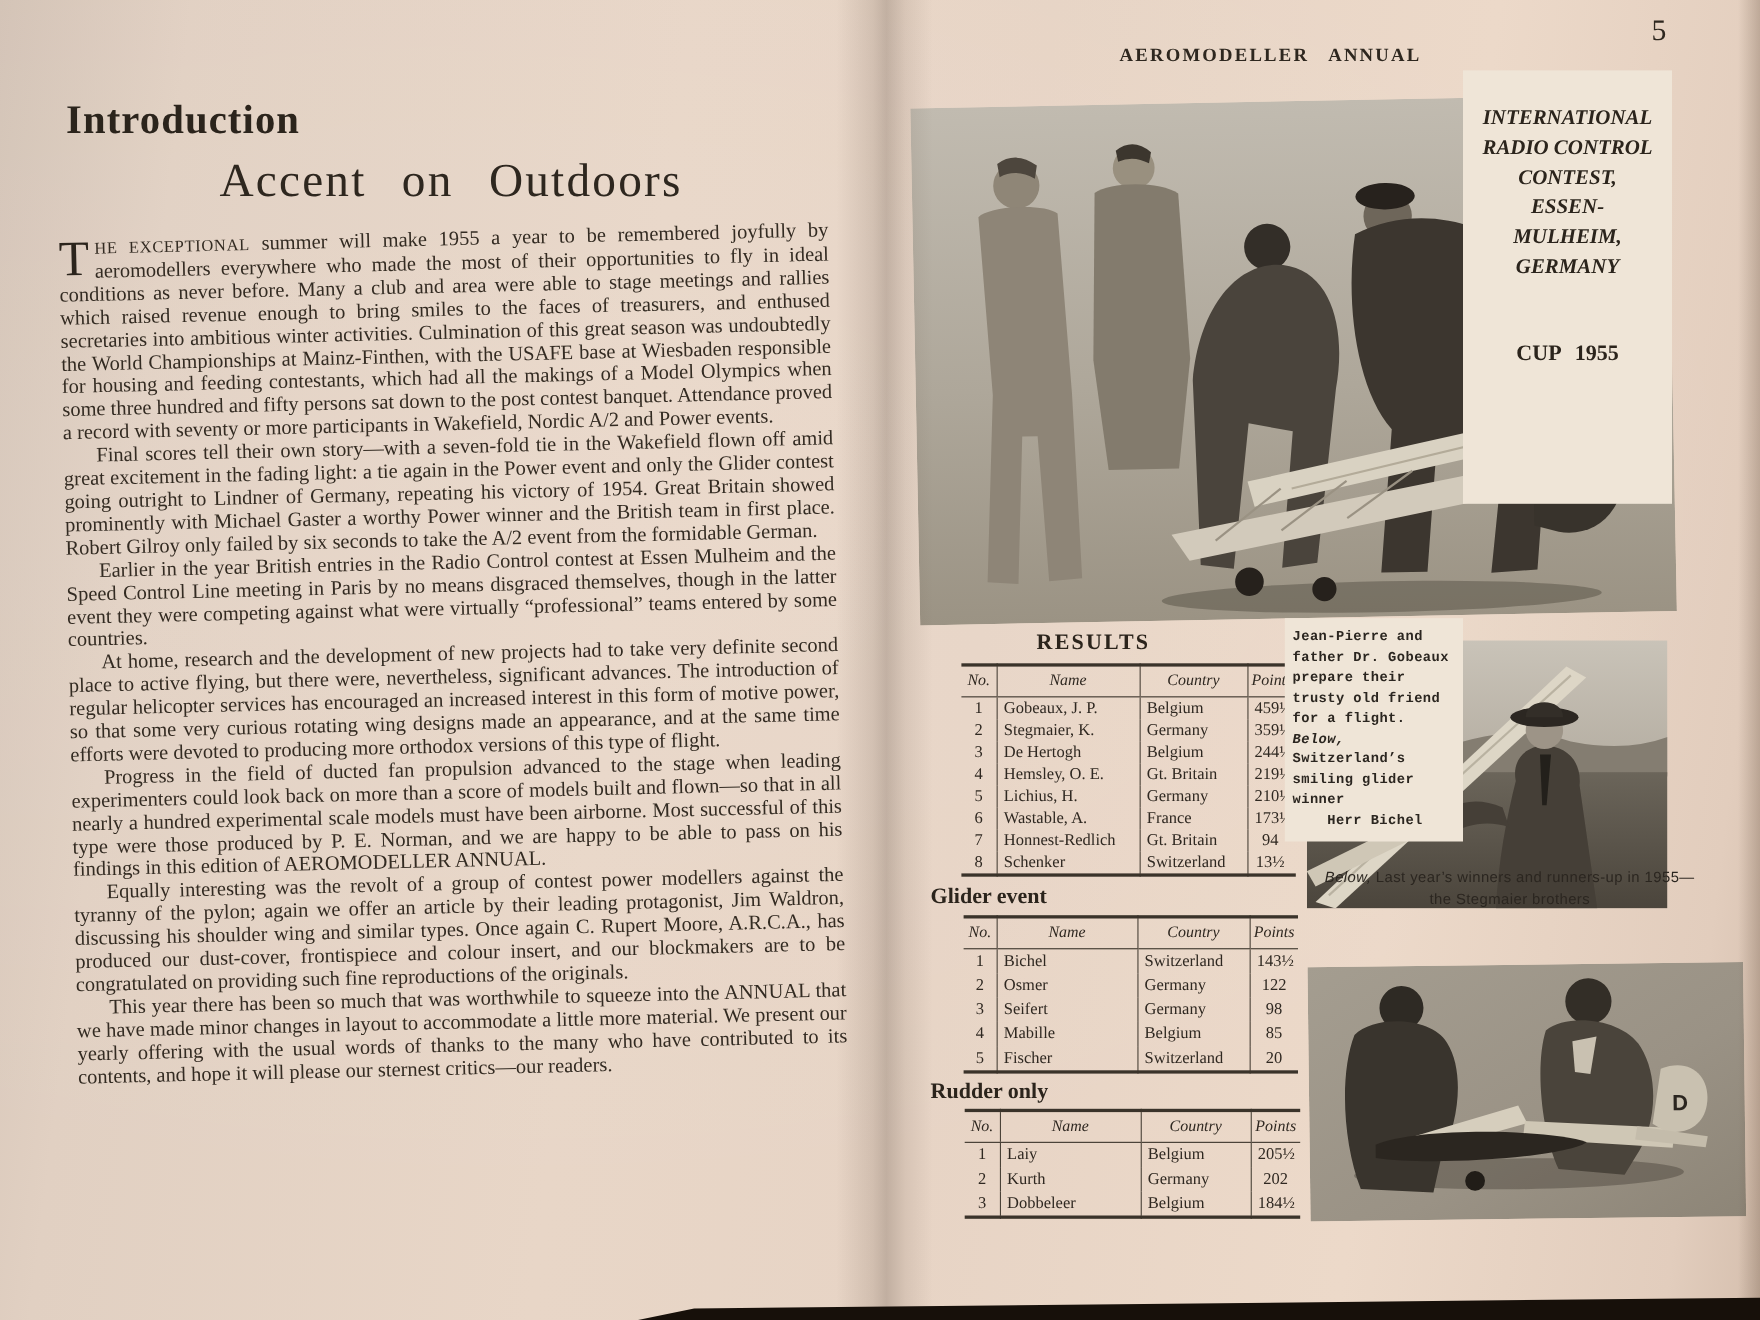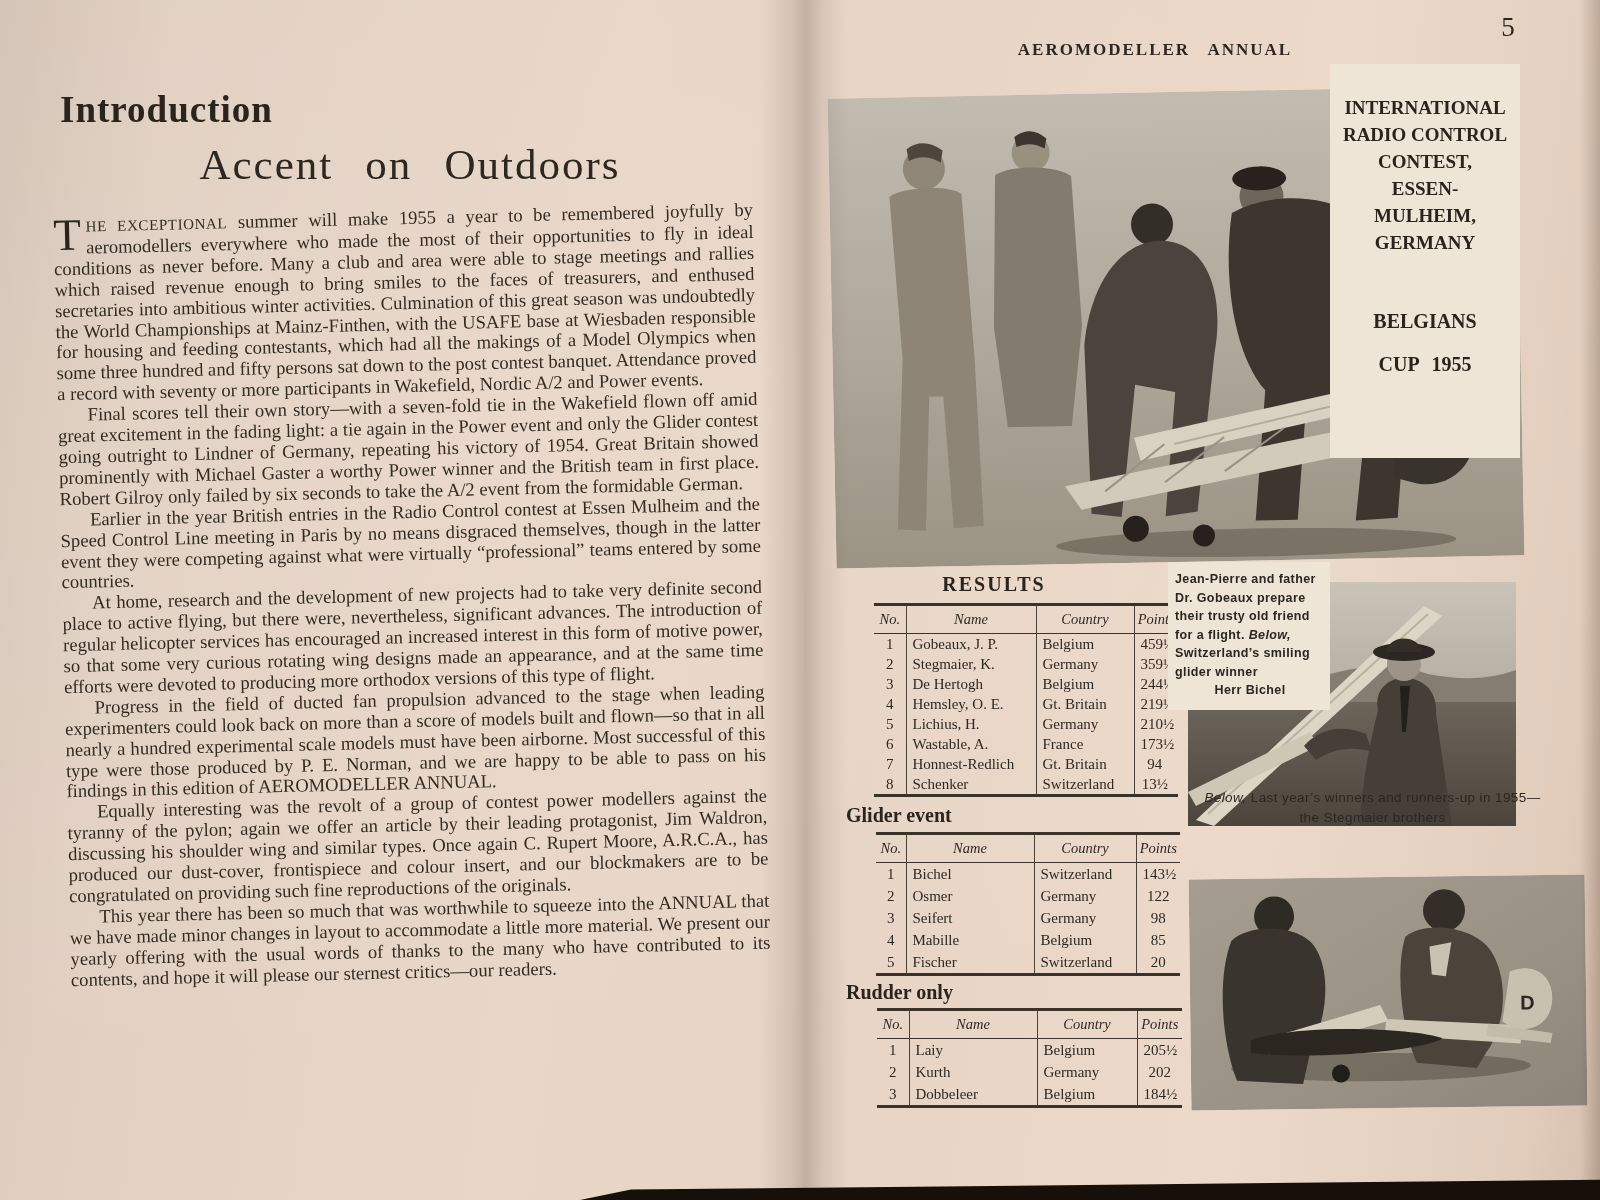--- a/index.html
+++ b/index.html
@@ -37,21 +37,21 @@
 
   
   .photo{position:absolute;overflow:hidden;}
   .photo svg{display:block;width:100%;height:100%;}
   #photo-main{left:832px;top:92px;width:688px;height:470px;transform:rotate(-1.1deg);}
   #photo-bichel{left:1188px;top:582px;width:328px;height:244px;}
   #photo-steg{left:1190px;top:877px;width:396px;height:231px;transform:rotate(-0.7deg);}
 
   
   .label-box{position:absolute;left:1330px;top:64px;width:190px;height:394px;background:#efe5d7;}
-  .contest{margin-top:30px;text-align:center;font-weight:bold;font-size:19px;line-height:27px;color:#2b241c;}
+  .contest{margin-top:30px;text-align:center;font-weight:bold;font-size:19px;line-height:27px;color:#2b241c;font-style:italic;}
   .cup{margin-top:44px;text-align:center;font-weight:bold;font-size:20px;line-height:43px;word-spacing:8px;color:#2b241c;}
 
   
   .tbl-title-center{position:absolute;left:842px;top:573px;width:304px;text-align:center;
     font-weight:bold;font-size:20px;letter-spacing:2px;color:#2b241c;}
   .tbl-title-left{position:absolute;font-weight:bold;font-size:20px;color:#2b241c;}
   #glider-title{left:846px;top:804px;}
   #rudder-title{left:846px;top:981px;}
   table.rtable{position:absolute;border-collapse:collapse;table-layout:fixed;
     border-top:3px solid #3a332a;border-bottom:3px solid #3a332a;color:#2f2821;margin-left:32px;}
@@ -61,21 +61,21 @@
   .rtable th{font-style:italic;font-weight:normal;font-size:14.5px;padding:5px 3px;
     border-bottom:1.5px solid #3a332a;text-align:center;}
   .rtable td{font-size:15px;padding:1.5px 6px;}
   #glider-table td,#rudder-table td{padding:2.5px 6px;}
   .rtable th + th, .rtable td + td{border-left:1.3px solid #4a4238;}
   .rtable .c-no{text-align:center;}
   .rtable .c-points{text-align:center;padding-right:9px;}
 
   
   .caption1{position:absolute;left:1168px;top:562px;width:150px;background:#efe5d7;
-    font-family:Liberation Sans, sans-serif;font-weight:bold;font-size:12.5px;line-height:18.5px;
+    font-family:Liberation Mono, monospace;font-weight:bold;font-size:12.5px;line-height:18.5px;
     padding:8px 5px 10px 7px;color:#2b2620;letter-spacing:0.4px;}
   .caption1 .herr{display:block;text-align:center;}
   .caption2{position:absolute;left:1150px;top:788px;width:445px;text-align:center;
     font-family:"Liberation Sans",sans-serif;font-weight:normal;font-size:13.5px;line-height:20px;
     color:#2b2620;letter-spacing:0.4px;}
   .it{font-style:italic;}
 </style>
 </head>
 <body>
 
@@ -158,21 +158,20 @@
 
       <div>INTERNATIONAL</div>
           <div>RADIO CONTROL</div>
           <div>CONTEST,</div>
           <div>ESSEN-</div>
           <div>MULHEIM,</div>
           <div>GERMANY</div>
         </div>
       <div class="cup">
 
-          <div>BELGIANS</div>
           <div>CUP 1955</div>
         </div>
     </div>
 
     <div class="tbl-title-center">RESULTS</div>
     <table class="rtable" id="results-table">
       <colgroup>
           <col style="width:32px">
           <col style="width:130px">
           <col style="width:98px">

